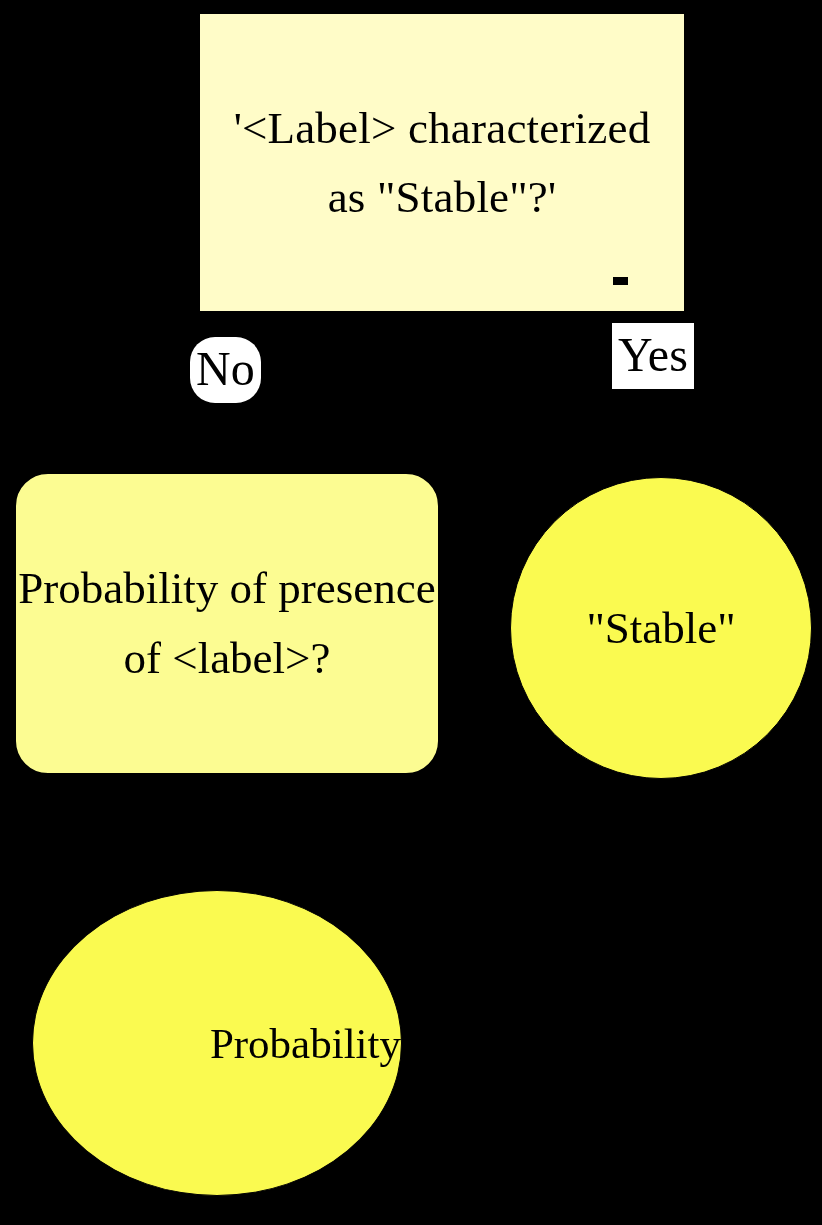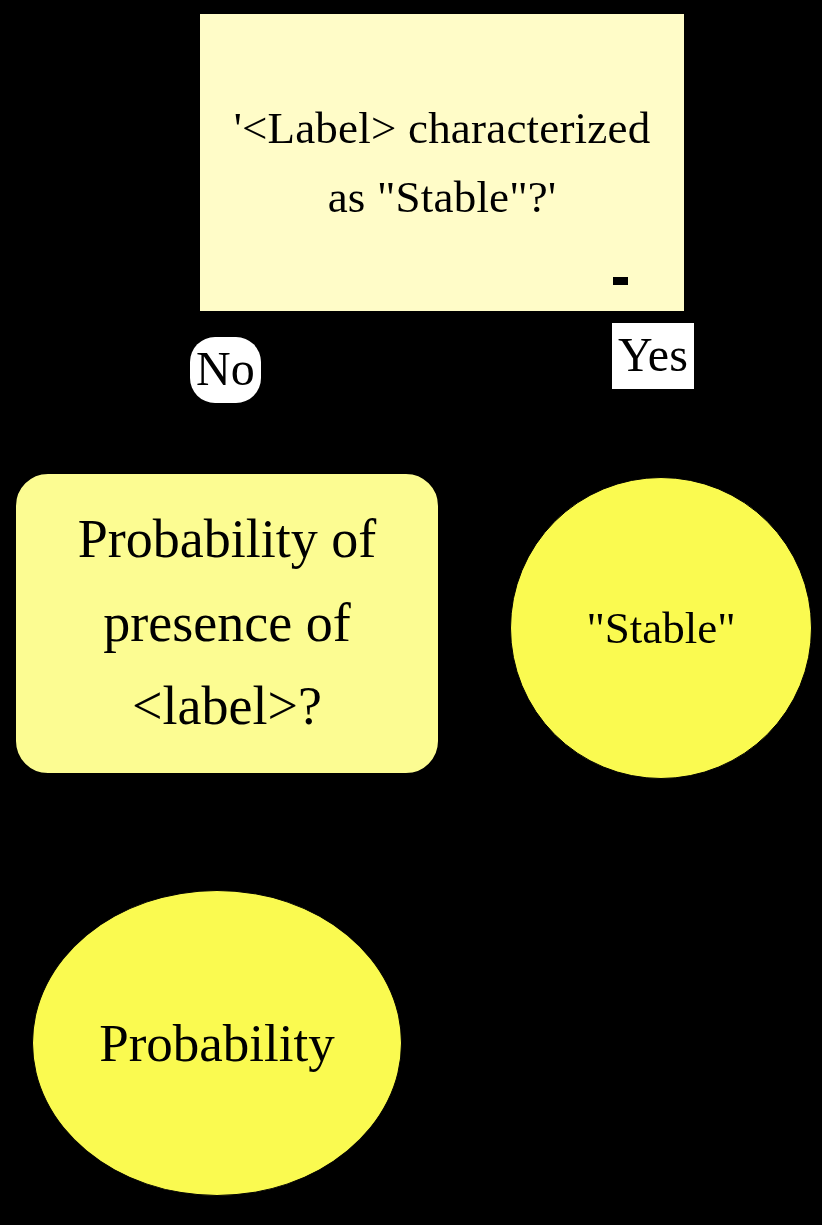--- a/index.html
+++ b/index.html
@@ -66,21 +66,21 @@
     height: 303px;
     background: #fcfc92;
     border: 2px solid #000000;
     border-radius: 34px;
     box-sizing: border-box;
     display: flex;
     align-items: center;
     justify-content: center;
     text-align: center;
     color: #000000;
-    font-size: 54px;
+    font-size: 45px;
     line-height: 1.55;
   }
 
   
   .node-circle {
     position: absolute;
     left: 510px;
     top: 477px;
     width: 302px;
     height: 302px;
@@ -102,24 +102,24 @@
     left: 32px;
     top: 890px;
     width: 370px;
     height: 306px;
     background: #fafa50;
     border: 1px solid #000000;
     border-radius: 50%;
     box-sizing: border-box;
     display: flex;
     align-items: center;
-    justify-content: center;
+    justify-content: flex-end;
     text-align: center;
     color: #000000;
-    font-size: 53px;
+    font-size: 43px;
   }
 
   
   .edge-label {
     position: absolute;
     background: #ffffff;
     color: #000000;
     font-size: 48px;
     line-height: 1.0;
     padding: 8px 6px 10px 6px;

